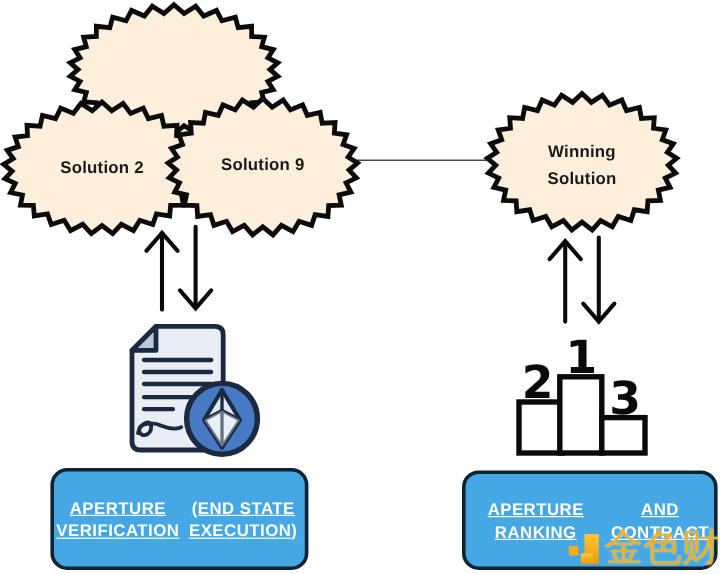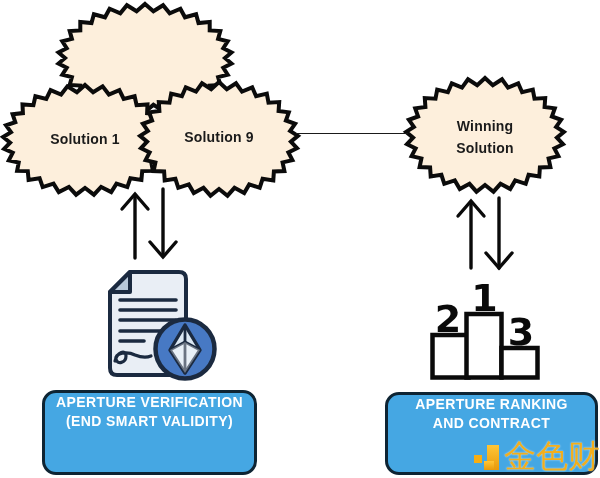--- a/index.html
+++ b/index.html
@@ -9,23 +9,23 @@
   .burst-label{position:absolute;width:120px;text-align:center;font-size:14px;font-weight:bold;
                color:#1a1a1a;letter-spacing:.2px;}
   .burst-label .ln{display:block;line-height:22px;}
   .connector{position:absolute;left:296px;top:133px;width:112px;height:0;
              border-top:1.6px solid #1a1a1a;}
   .arrows{position:absolute;}
   .doc-icon{position:absolute;left:100px;top:262px;}
   .podium-icon{position:absolute;left:428px;top:270px;}
   .podium-num{font-family:"DejaVu Sans",sans-serif;font-weight:bold;font-size:38px;fill:#0a0a0a;}
   .blue-box{position:absolute;background:#45a7e3;border:3px solid #0e2433;border-radius:14px;
-            box-sizing:border-box;display:flex;flex-direction:column;align-items:center;
-            justify-content:flex-start;color:#ffffff;font-weight:bold;font-size:14px;
-            letter-spacing:.4px;text-align:center;line-height:18.5px;}
+            box-sizing:border-box;display:flex;align-items:center;
+            justify-content:center;color:#ffffff;font-weight:bold;font-size:14px;
+            letter-spacing:.4px;text-align:center;line-height:18.5px;text-decoration:underline;}
   .box-verification{left:42px;top:390px;width:215px;height:85px;}
   .box-ranking{left:385px;top:392px;width:213px;height:83px;}
   .watermark{position:absolute;left:474px;top:441px;height:32px;display:flex;align-items:center;
              gap:4px;z-index:10;}
   .wm-icon{position:relative;width:26px;height:27px;}
   .wm-icon .sq{position:absolute;left:0;top:11px;width:8px;height:8px;background:#f7ae12;}
   .wm-icon .bar{position:absolute;right:1px;top:1px;width:12px;height:25px;
                 background:linear-gradient(180deg,#ffc636,#e89a0b);}
   .wm-icon .foot{position:absolute;left:10px;bottom:1px;width:10px;height:9px;
                  background:linear-gradient(180deg,#ffc636,#e89a0b);}
@@ -43,21 +43,21 @@
   <svg class="burst" style="left:-1px;top:81px;" width="172" height="118" viewBox="0 0 172 118">
     <polygon class="burst-shape" stroke="#0b0b0b" stroke-width="4" fill="#fdefdc" points="86.0,4.0 94.1,11.3 103.6,5.3 109.9,13.5 120.4,9.1 124.7,17.9 135.6,15.2 137.6,24.2 148.5,23.4 148.1,32.1 158.4,33.2 155.7,41.2 165.0,44.3 160.0,51.2 167.9,56.0 160.9,61.6 166.9,67.9 158.3,71.8 162.2,79.4 152.3,81.5 153.9,89.9 143.2,90.1 142.4,98.9 131.4,97.2 128.3,106.1 117.5,102.6 112.2,111.1 102.1,105.9 94.9,113.7 86.0,107.0 77.1,113.7 69.9,105.9 59.8,111.1 54.5,102.6 43.7,106.1 40.6,97.2 29.6,98.9 28.8,90.1 18.1,89.9 19.7,81.5 9.8,79.4 13.7,71.8 5.1,67.9 11.1,61.6 4.1,56.0 12.0,51.2 7.0,44.3 16.3,41.2 13.6,33.2 23.9,32.1 23.5,23.4 34.4,24.2 36.4,15.2 47.3,17.9 51.6,9.1 62.1,13.5 68.4,5.3 77.9,11.3"></polygon>
   </svg>
   <svg class="burst" style="left:136px;top:78px;" width="166" height="122" viewBox="0 0 166 122">
     <polygon class="burst-shape" stroke="#0b0b0b" stroke-width="4" fill="#fdefdc" points="83.0,4.0 90.8,11.3 100.0,5.3 106.0,13.6 116.2,9.3 120.1,18.2 130.8,15.6 132.5,24.7 143.2,24.1 142.6,32.9 152.8,34.3 149.9,42.5 159.1,45.8 154.1,52.9 161.9,57.9 154.9,63.7 161.0,70.2 152.4,74.4 156.4,82.1 146.6,84.4 148.4,93.0 137.9,93.4 137.3,102.4 126.6,100.8 123.7,109.8 113.2,106.4 108.2,115.0 98.5,109.8 91.5,117.7 83.0,111.0 74.5,117.7 67.5,109.8 57.8,115.0 52.8,106.4 42.3,109.8 39.4,100.8 28.7,102.4 28.1,93.4 17.6,93.0 19.4,84.4 9.6,82.1 13.6,74.4 5.0,70.2 11.1,63.7 4.1,57.9 11.9,52.9 6.9,45.8 16.1,42.5 13.2,34.3 23.4,32.9 22.8,24.1 33.5,24.7 35.2,15.6 45.9,18.2 49.8,9.3 60.0,13.6 66.0,5.3 75.2,11.3"></polygon>
   </svg>
   <svg class="burst" style="left:402px;top:74px;" width="166" height="122" viewBox="0 0 166 122">
     <polygon class="burst-shape" stroke="#0b0b0b" stroke-width="4" fill="#fdefdc" points="83.0,4.0 90.8,11.3 100.0,5.3 106.0,13.6 116.2,9.3 120.1,18.2 130.8,15.6 132.5,24.7 143.2,24.1 142.6,32.9 152.8,34.3 149.9,42.5 159.1,45.8 154.1,52.9 161.9,57.9 154.9,63.7 161.0,70.2 152.4,74.4 156.4,82.1 146.6,84.4 148.4,93.0 137.9,93.4 137.3,102.4 126.6,100.8 123.7,109.8 113.2,106.4 108.2,115.0 98.5,109.8 91.5,117.7 83.0,111.0 74.5,117.7 67.5,109.8 57.8,115.0 52.8,106.4 42.3,109.8 39.4,100.8 28.7,102.4 28.1,93.4 17.6,93.0 19.4,84.4 9.6,82.1 13.6,74.4 5.0,70.2 11.1,63.7 4.1,57.9 11.9,52.9 6.9,45.8 16.1,42.5 13.2,34.3 23.4,32.9 22.8,24.1 33.5,24.7 35.2,15.6 45.9,18.2 49.8,9.3 60.0,13.6 66.0,5.3 75.2,11.3"></polygon>
   </svg>
 
-  <div class="burst-label" style="left:25px;top:131px;">Solution 1</div>
+  <div class="burst-label" style="left:25px;top:131px;">Solution 2</div>
   <div class="burst-label" style="left:159px;top:129px;">Solution 9</div>
   <div class="burst-label" style="left:425px;top:115px;">
     <span class="ln">Winning</span>
     <span class="ln">Solution</span>
   </div>
 
   <div class="connector"></div>
 
   <svg class="arrows" style="left:113px;top:185px;" width="70" height="78" viewBox="0 0 70 78">
     <g stroke="#0a0a0a" stroke-width="3.4" fill="none" stroke-linecap="round" stroke-linejoin="miter">
@@ -103,21 +103,21 @@
       <rect x="38.5" y="44" width="35" height="63.5"></rect>
       <rect x="73.5" y="78" width="36" height="29.5"></rect>
     </g>
     <text class="podium-num" x="20" y="62" text-anchor="middle">2</text>
     <text class="podium-num" x="56.5" y="41" text-anchor="middle">1</text>
     <text class="podium-num" x="93" y="75" text-anchor="middle">3</text>
   </svg>
 
   <div class="blue-box box-verification">
     <span>APERTURE VERIFICATION</span>
-    <span>(END SMART VALIDITY)</span>
+    <span>(END STATE EXECUTION)</span>
   </div>
   <div class="blue-box box-ranking">
     <span>APERTURE RANKING</span>
     <span>AND CONTRACT</span>
   </div>
 
   <div class="watermark">
     <div class="wm-icon">
       <div class="sq"></div>
       <div class="bar"></div>

